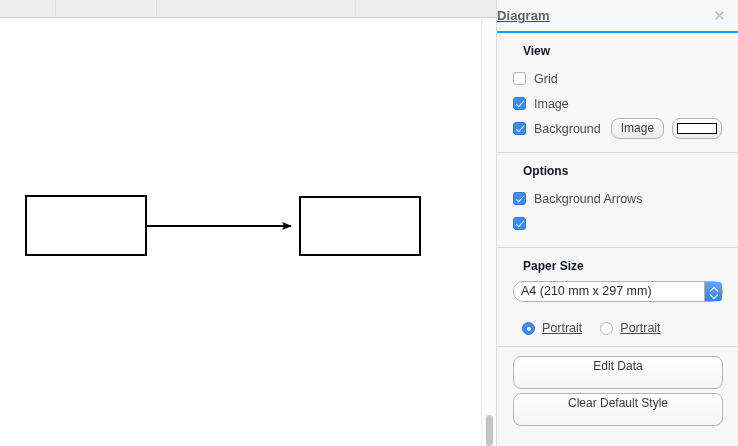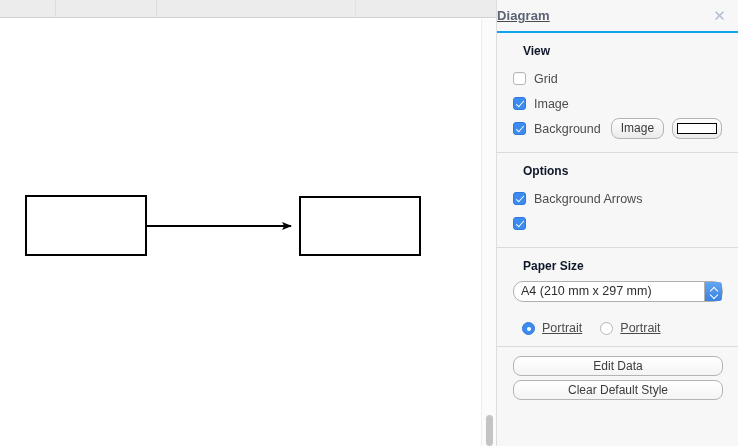--- a/index.html
+++ b/index.html
@@ -289,21 +289,21 @@
     width: 5px; height: 5px;
     border: solid #ffffff;
     border-width: 1.4px 1.4px 0 0;
   }
   .select-stepper::before { top: 6px;  transform: rotate(-45deg); }
   .select-stepper::after  { top: 9.5px; transform: rotate(135deg); }
 
   
   .btn-wide {
     width: 210px;
-    height: 20px;
+    height: 33px;
     line-height: 18px;
     margin: 0 auto 4px auto;
     display: block;
     background: linear-gradient(#ffffff, #f4f4f4);
     font-size: 12px;
   }
   .bottom-actions {
     padding: 9px 16px 0 16px;
   }
 </style>

